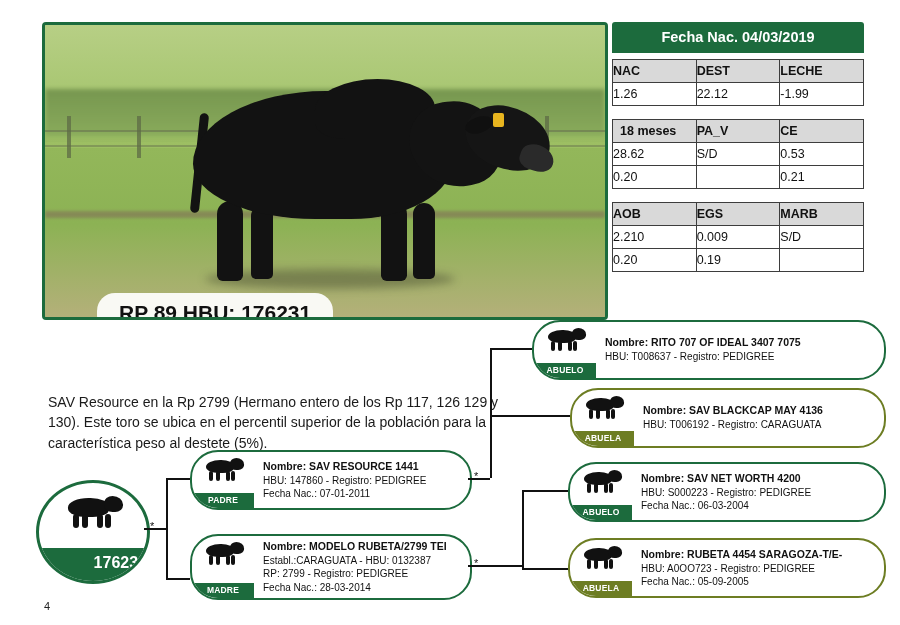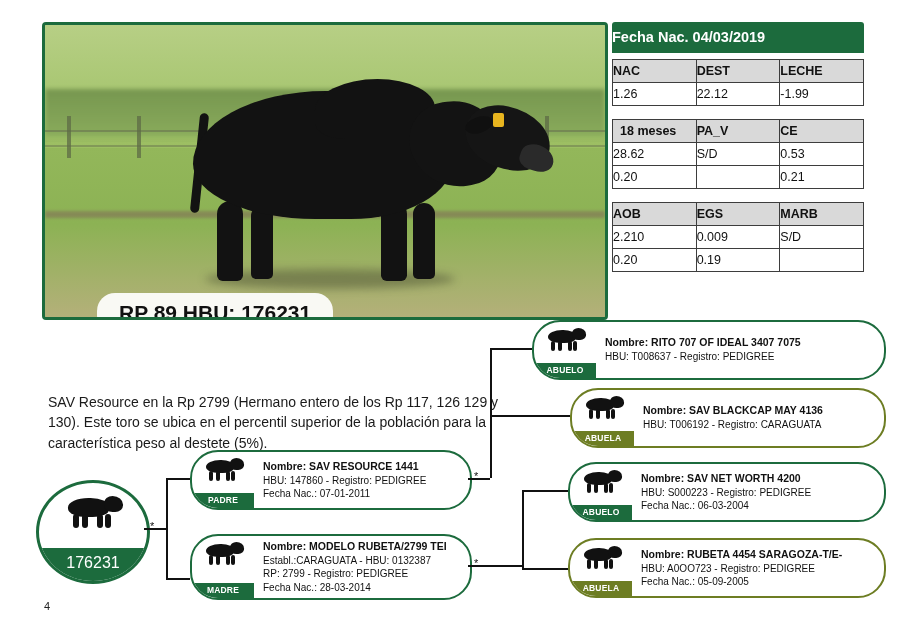--- a/index.html
+++ b/index.html
@@ -188,21 +188,21 @@
   
   .data-panel {
     position: absolute;
     left: 612px;
     top: 22px;
     width: 252px;
   }
   .data-header {
     background: #1c6b3d;
     color: #fff;
-    text-align: left;
+    text-align: center;
     font-weight: bold;
     font-size: 14.5px;
     padding: 7px 0 8px;
     border-radius: 3px 3px 0 0;
   }
   table.stats {
     border-collapse: collapse;
     width: 100%;
     margin-top: 6px;
     font-size: 12.5px;
@@ -257,22 +257,22 @@
     width: 66px;
     height: 34px;
     position: relative;
   }
   .ped-root .ribbon {
     position: absolute;
     left: 0; bottom: 0;
     width: 100%;
     background: #1c6b3d;
     color: #fff;
-    text-align: center;
-    font-weight: normal;
+    text-align: right;
+    font-weight: bold;
     font-size: 16px;
     padding: 6px 0 9px;
   }
 
   .node {
     position: absolute;
     height: 56px;
     border: 2px solid #1c6b3d;
     border-radius: 28px;
     background: #fff;

